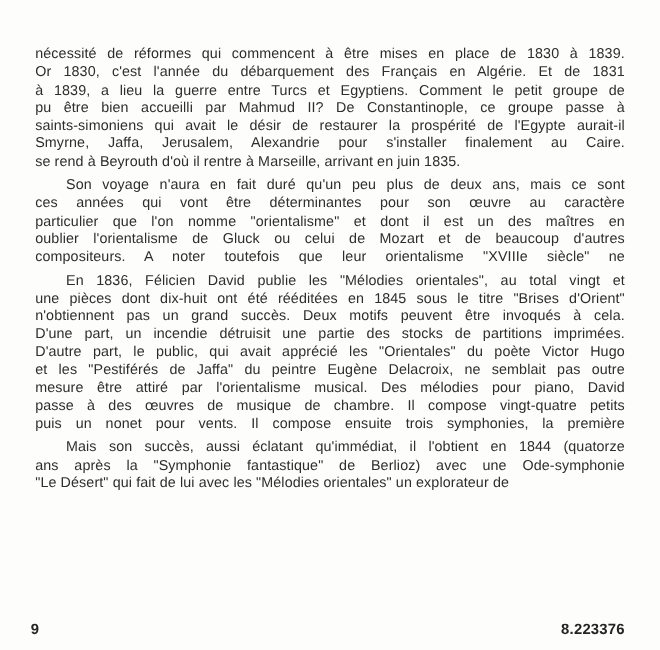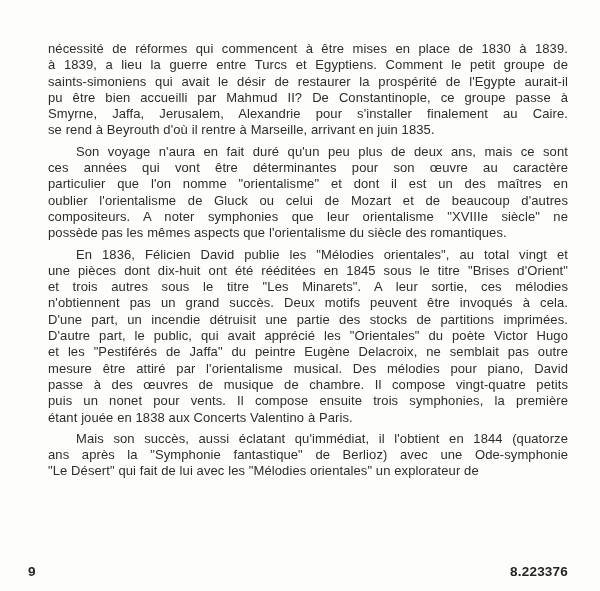--- a/index.html
+++ b/index.html
@@ -18,21 +18,21 @@
     background: #fdfdfc;
     color: #2d2d2d;
   }
   .text-block {
     position: absolute;
     top: 41px;
     left: 32px;
     width: 536px;
   }
   .para {
-    margin: 0 0 5px 16px;
+    margin: 0 0 5px 0;
   }
   .line {
     font-size: 13px;
     line-height: 16.3px;
     height: 16.3px;
     overflow: hidden;
     text-align: justify;
     text-align-last: justify;
     letter-spacing: 0.1px;
     color: #2d2d2d;
@@ -60,48 +60,46 @@
   }
 </style>
 </head>
 <body>
 
 <div class="page">
   <div class="text-block">
 
     <div class="para">
       <div class="line">nécessité de réformes qui commencent à être mises en place de 1830 à 1839.</div>
+      <div class="line">Or 1830, c'est l'année du débarquement des Français en Algérie.  Et de 1831</div>
       <div class="line">à 1839, a lieu la guerre entre Turcs et Egyptiens.  Comment le petit groupe de</div>
+      <div class="line">pu être bien accueilli par Mahmud II?  De Constantinople, ce groupe passe à</div>
       <div class="line">saints-simoniens qui avait le désir de restaurer la prospérité de l'Egypte aurait-il</div>
-      <div class="line">pu être bien accueilli par Mahmud II?  De Constantinople, ce groupe passe à</div>
       <div class="line">Smyrne, Jaffa, Jerusalem, Alexandrie pour s'installer finalement au Caire.</div>
       <div class="line last">se rend à Beyrouth d'où il rentre à Marseille, arrivant en juin 1835.</div>
     </div>
 
     <div class="para">
       <div class="line indent">Son voyage n'aura en fait duré qu'un peu plus de deux ans, mais ce sont</div>
       <div class="line">ces années qui vont être déterminantes pour son œuvre au caractère</div>
       <div class="line">particulier que l'on nomme "orientalisme" et dont il est un des maîtres en</div>
       <div class="line">oublier l'orientalisme de Gluck ou celui de Mozart et de beaucoup d'autres</div>
-      <div class="line">compositeurs.  A noter symphonies que leur orientalisme "XVIIIe siècle" ne</div>
-      <div class="line last">possède pas les mêmes aspects que l'orientalisme du siècle des romantiques.</div>
+      <div class="line">compositeurs.  A noter toutefois que leur orientalisme "XVIIIe siècle" ne</div>
     </div>
 
     <div class="para">
       <div class="line indent">En 1836, Félicien David publie les "Mélodies orientales", au total vingt et</div>
       <div class="line">une pièces dont dix-huit ont été rééditées en 1845 sous le titre "Brises d'Orient"</div>
-      <div class="line">et trois autres sous le titre "Les Minarets".  A leur sortie, ces mélodies</div>
       <div class="line">n'obtiennent pas un grand succès.  Deux motifs peuvent être invoqués à cela.</div>
       <div class="line">D'une part, un incendie détruisit une partie des stocks de partitions imprimées.</div>
       <div class="line">D'autre part, le public, qui avait apprécié les "Orientales" du poète Victor Hugo</div>
       <div class="line">et les "Pestiférés de Jaffa" du peintre Eugène Delacroix, ne semblait pas outre</div>
       <div class="line">mesure être attiré par l'orientalisme musical.  Des mélodies pour piano, David</div>
       <div class="line">passe à des œuvres de musique de chambre.  Il compose vingt-quatre petits</div>
       <div class="line">puis un nonet pour vents.  Il compose ensuite trois symphonies, la première</div>
-      <div class="line last">étant jouée en 1838 aux Concerts Valentino à Paris.</div>
     </div>
 
     <div class="para">
       <div class="line indent">Mais son succès, aussi éclatant qu'immédiat, il l'obtient en 1844 (quatorze</div>
       <div class="line">ans après la "Symphonie fantastique" de Berlioz) avec une Ode-symphonie</div>
       <div class="line last">"Le Désert" qui fait de lui avec les "Mélodies orientales" un explorateur de</div>
     </div>
 
   </div>
 

